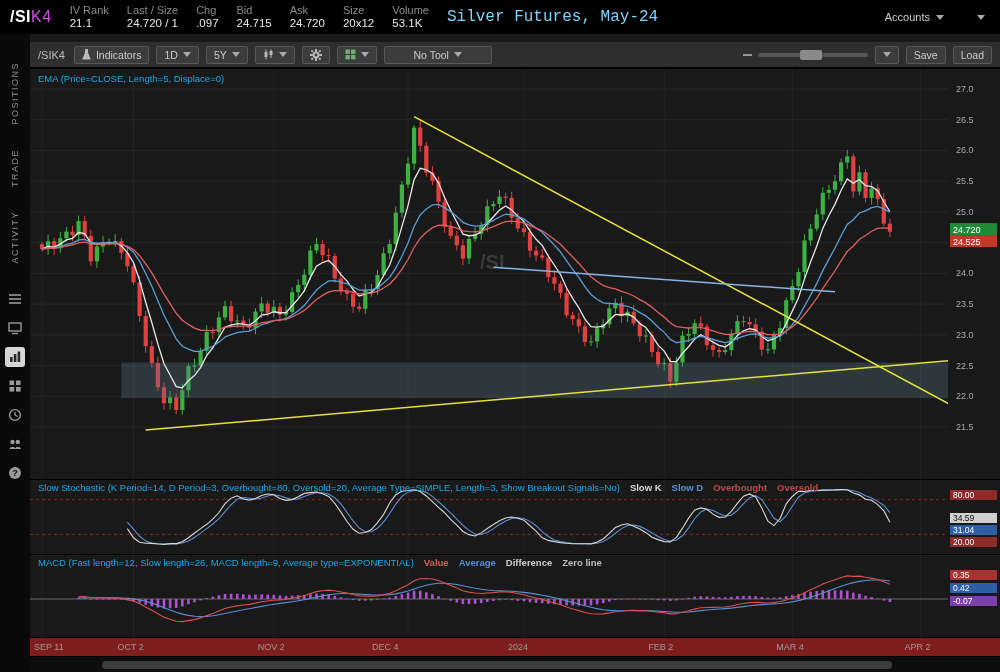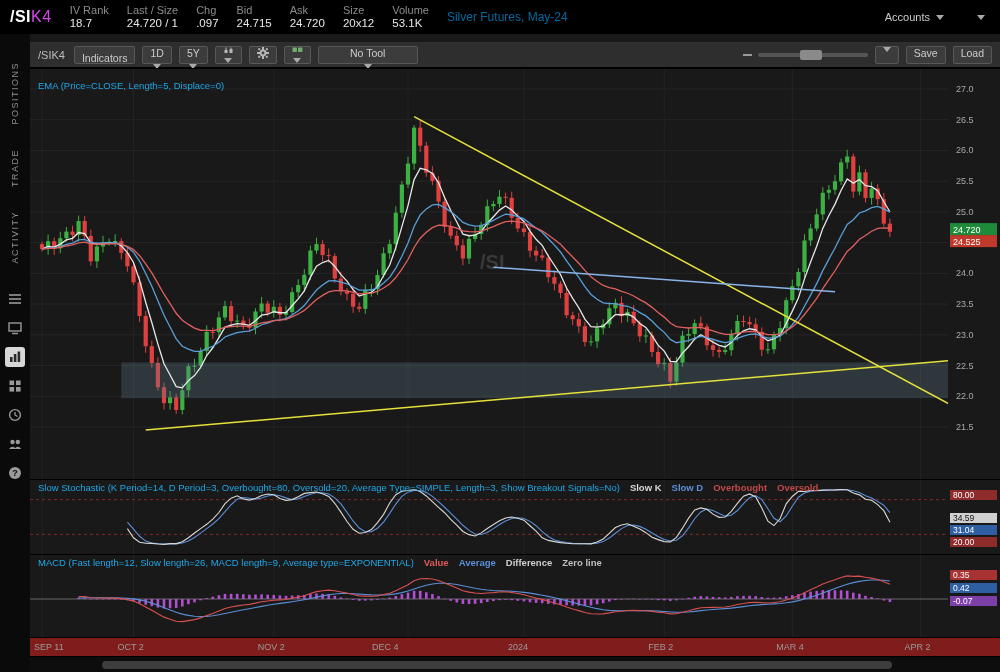--- a/index.html
+++ b/index.html
@@ -6,71 +6,71 @@
   html,body { width:1000px; height:672px; overflow:hidden; background:#000;
     font-family:"Liberation Sans", sans-serif; }
 
   
   .topbar { height:34px; background:#000; display:flex; align-items:center; gap:18px; padding:0 10px; }
   .symbol { font-size:16px; color:#fff; font-weight:bold; letter-spacing:.5px; }
   .symbol .suffix { color:#d946ef; font-weight:normal; }
   .tb-field { display:flex; flex-direction:column; line-height:1.15; }
   .tb-field .lbl { font-size:11px; color:#8c8c8c; }
   .tb-field .val { font-size:11.5px; color:#e8e8e8; }
-  .instrument { font-size:12px; color:#0369a1; }
+  .instrument { font-size:16px; color:#7dd3fc;font-family:Liberation Mono, monospace; }
   .accounts { margin-left:auto; display:flex; align-items:center; gap:6px; color:#ccc; font-size:11px; cursor:pointer; }
   .caret { width:0; height:0; border-left:4px solid transparent; border-right:4px solid transparent; border-top:5px solid #aaa; display:inline-block; }
   .tb-menu { width:18px; height:18px; display:flex; align-items:center; justify-content:center; margin-left:10px; cursor:pointer; }
 
   
   .body { display:flex; height:638px; }
   .sidebar { width:30px; background:#0a0a0a; display:flex; flex-direction:column; align-items:center; padding-top:16px; }
   .side-tab { writing-mode:vertical-rl; transform:rotate(180deg); color:#8f8f8f; font-size:9px;
     letter-spacing:1.5px; padding:12px 0; cursor:pointer; }
   .side-icons { display:flex; flex-direction:column; gap:9px; margin-top:14px; align-items:center; }
   .side-icon { width:20px; height:20px; display:flex; align-items:center; justify-content:center; border-radius:3px; cursor:pointer; }
   .side-icon.active { background:#d6d6d6; }
 
   .main { flex:1; background:#191919; display:flex; flex-direction:column; padding-top:8px; }
 
   
   .toolbar { height:26px; background:#2e2e2e; border-bottom:1px solid #000; display:flex; align-items:center;
     gap:7px; padding:0 8px; font-size:11px; color:#ccc; }
   .tb-symbol { color:#bdbdbd; font-size:11px; margin-right:2px; }
   .tb-btn, .tb-dd { display:flex; align-items:center; gap:5px; background:#3c3c3c; border:1px solid #585858;
-    border-radius:2px; color:#ccc; font-size:10.5px; padding:0 7px; height:18px; cursor:pointer; white-space:nowrap;flex-direction:column; }
+    border-radius:2px; color:#ccc; font-size:10.5px; padding:0 7px; height:18px; cursor:pointer; white-space:nowrap; }
   .tb-spacer { flex:1; }
   .zoom { display:flex; align-items:center; gap:6px; }
   .zoom-minus { width:9px; height:2px; background:#999; }
   .zoom-track { width:110px; height:4px; background:#555; border-radius:2px; position:relative; }
   .zoom-thumb { position:absolute; left:42px; top:-3px; width:22px; height:10px; background:#8a8a8a; border-radius:2px; }
 
   
   .panel { position:relative; border-top:1px solid #000; background:#191919; }
   .panel svg { display:block; }
-  .overlay-label { position:absolute; top:8px; left:8px; font-size:9.5px; color:#1fa8e8; z-index:2; line-height:17px; }
+  .overlay-label { position:absolute; top:1px; left:8px; font-size:9.5px; color:#1fa8e8; z-index:2; line-height:17px; }
   .study-label { position:absolute; top:2px; left:8px; font-size:9.5px; color:#1fa8e8; z-index:2; white-space:nowrap; }
   .legend-item { margin-left:10px; font-size:9.5px;font-weight:bold; }
   .time-axis { position:relative; height:19px; background:#7f1d1d; border-top:1px solid #000; }
   .time-axis span { position:absolute; top:4px; font-size:9px; color:#9a9a9a; }
   .hscroll { height:16px; background:#0d0d0d; position:relative; border-top:1px solid #000; }
   .hthumb { position:absolute; top:4px; left:72px; width:790px; height:8px; background:#3d3d3d; border-radius:4px; cursor:pointer; }
 
   svg text { font-family:"Liberation Sans", sans-serif; }
 </style>
 </head>
 <body>
 
 <header class="topbar">
   <div class="symbol">
     <span>/SI</span><span class="suffix">K4</span>
   </div>
   <div class="tb-field">
     <span class="lbl">IV Rank</span>
-    <span class="val">18.7</span>
+    <span class="val">21.1</span>
   </div>
   <div class="tb-field">
     <span class="lbl">Last / Size</span>
     <span class="val">24.720 / 1</span>
   </div>
   <div class="tb-field">
     <span class="lbl">Chg</span>
     <span class="val">.097</span>
   </div>
   <div class="tb-field">
@@ -212,21 +212,21 @@
         <svg width="11" height="11">
             <g fill="#6fae6f">
               <rect x="0.5" y="0.5" width="4.4" height="4.4"></rect>
               <rect x="6" y="0.5" width="4.4" height="4.4"></rect>
               <rect x="0.5" y="6" width="4.4" height="4.4"></rect>
               <rect x="6" y="6" width="4.4" height="4.4"></rect>
             </g>
           </svg>
         <span class="caret"></span>
       </button>
-      <button class="tb-dd" style="width:100px;justify-content:space-between">
+      <button class="tb-dd" style="width:108px;justify-content:center">
         <span>No Tool</span>
         <span class="caret"></span>
       </button>
       <span class="tb-spacer"></span>
       <div class="zoom">
         <span class="zoom-minus"></span>
         <div class="zoom-track">
           <div class="zoom-thumb"></div>
         </div>
       </div>

